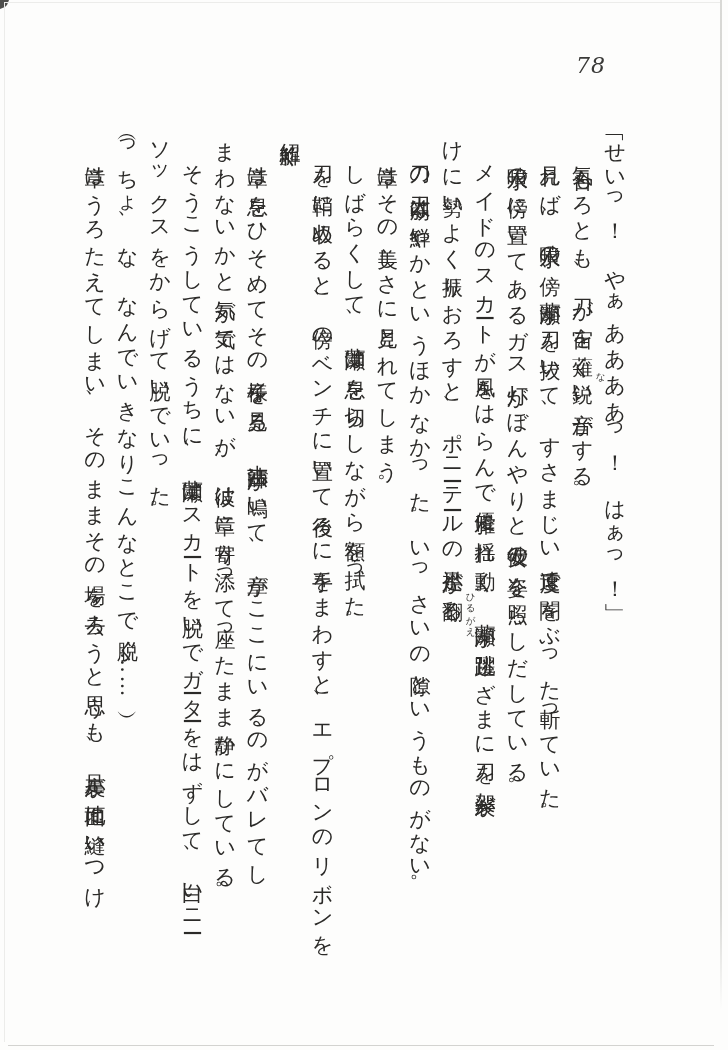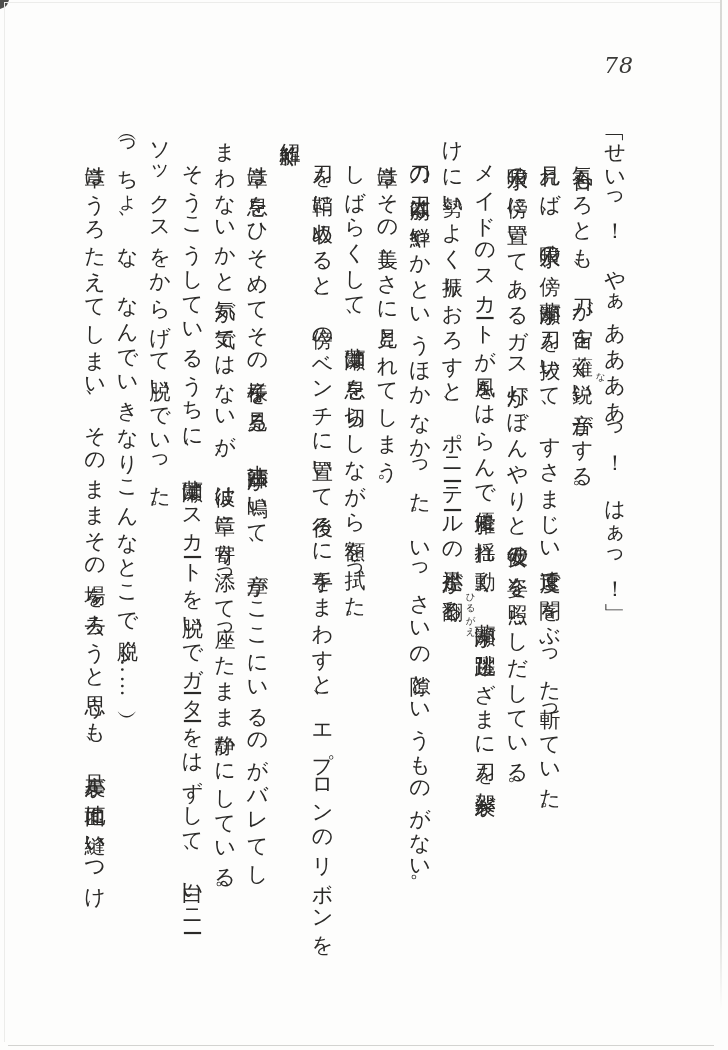--- a/index.html
+++ b/index.html
@@ -56,21 +56,21 @@
     left: 0;
     top: 0;
     width: 9px;
     height: 9px;
     background: #30302e;
     clip-path: polygon(0 0, 100% 0, 78% 55%, 55% 78%, 0 100%);
     opacity: 0.85;
   }
   .page-number {
     position: absolute;
-    left: 604px;
+    left: 576px;
     top: 53px;
     font-size: 22px;
     font-style: italic;
     letter-spacing: 1px;
     color: #3a3a38;
   }
   .text-block {
     position: absolute;
     top: 127px;
     right: 97px;

